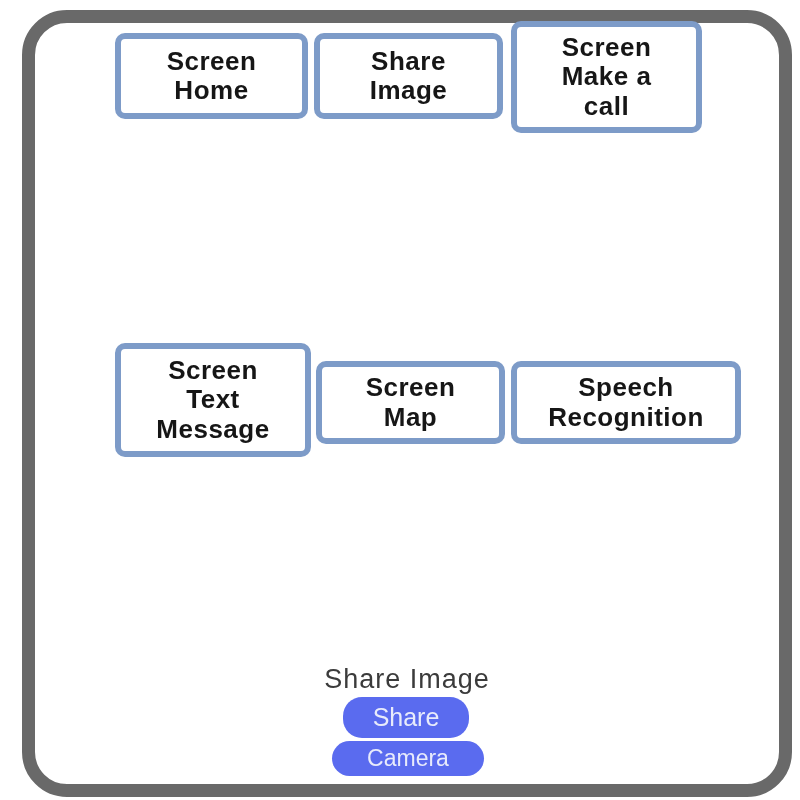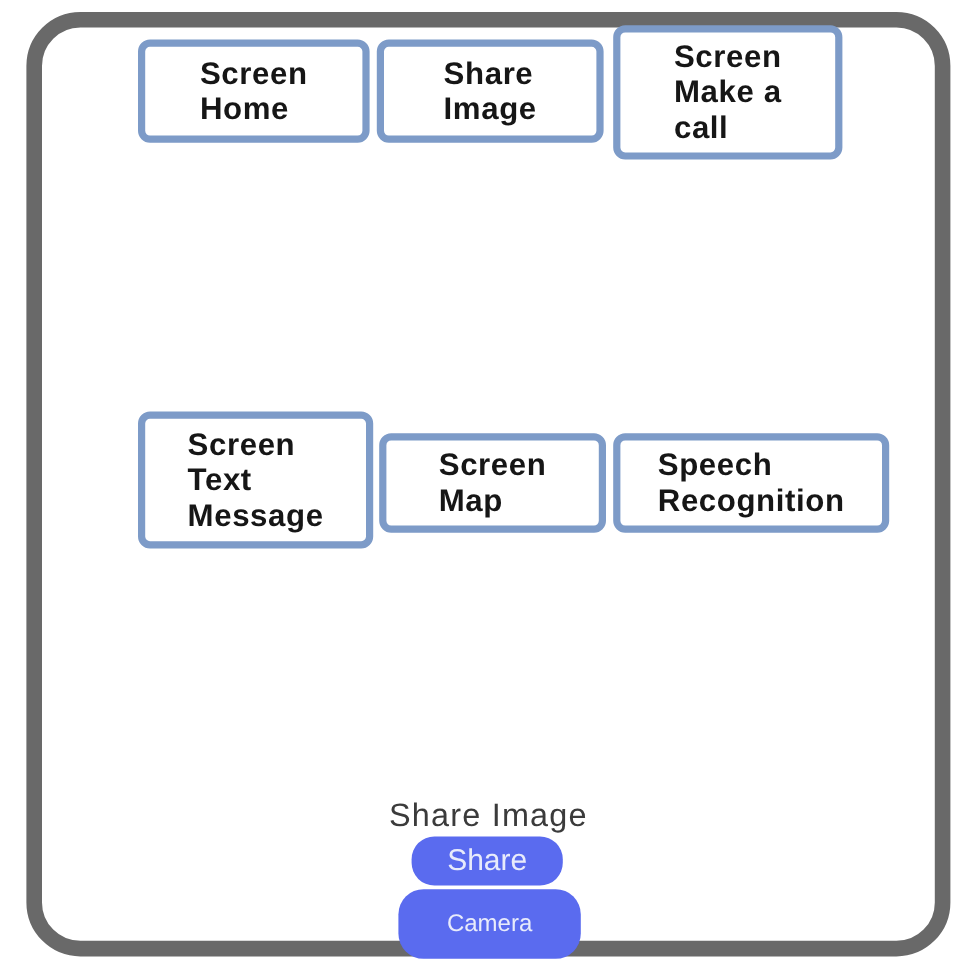--- a/index.html
+++ b/index.html
@@ -39,20 +39,21 @@
     background: #ffffff;
     display: flex;
     align-items: center;
     justify-content: center;
     overflow: hidden;
     z-index: 2;
     cursor: pointer;
   }
   .nav-label {
     white-space: pre-line;
+    text-align: center;
     font-weight: 700;
     font-size: 26px;
     line-height: 1.12;
     letter-spacing: 0.5px;
     color: #161616;
   }
   #btn-screen-home      { left: 115px; top: 33px;  width: 193px; height: 86px; }
   #btn-share-image-nav  { left: 314px; top: 33px;  width: 189px; height: 86px; }
   #btn-screen-make-call { left: 511px; top: 21px;  width: 191px; height: 112px; }
   #btn-screen-text-msg  { left: 115px; top: 343px; width: 196px; height: 114px; }
@@ -82,23 +83,23 @@
     border: none;
     z-index: 3;
     cursor: pointer;
   }
   #btn-share {
     left: 343px; top: 697px; width: 126px; height: 41px;
     border-radius: 19px;
     font-size: 25px;
   }
   #btn-camera {
-    left: 332px; top: 741px; width: 152px; height: 58px;
+    left: 332px; top: 741px; width: 152px; height: 35px;
     border-radius: 21px;
-    font-size: 20px;
+    font-size: 23px;
   }
 </style>
 </head>
 <body>
 
 <div class="stage">
 
   <div class="phone-frame"></div>
 
   <div class="nav-box" id="btn-screen-home">

